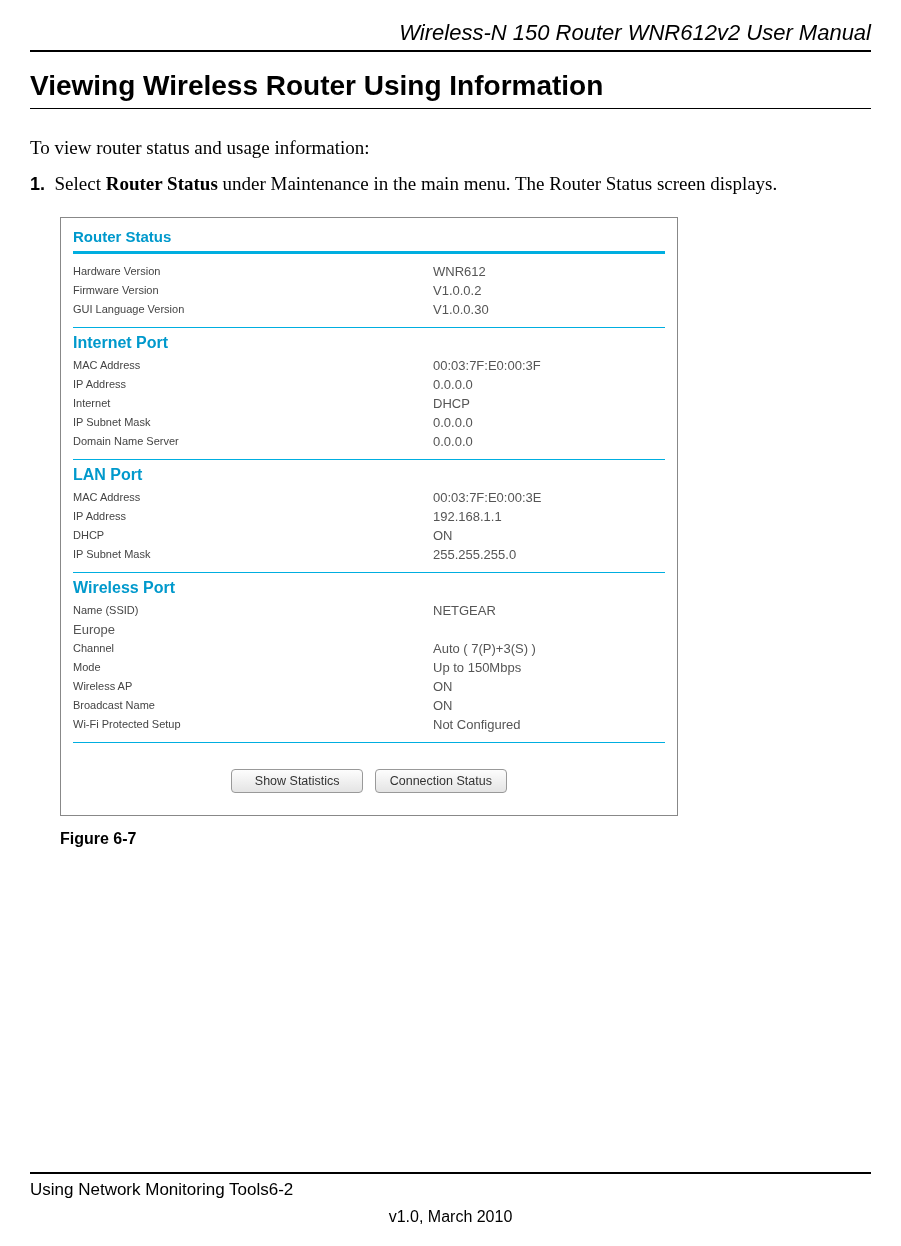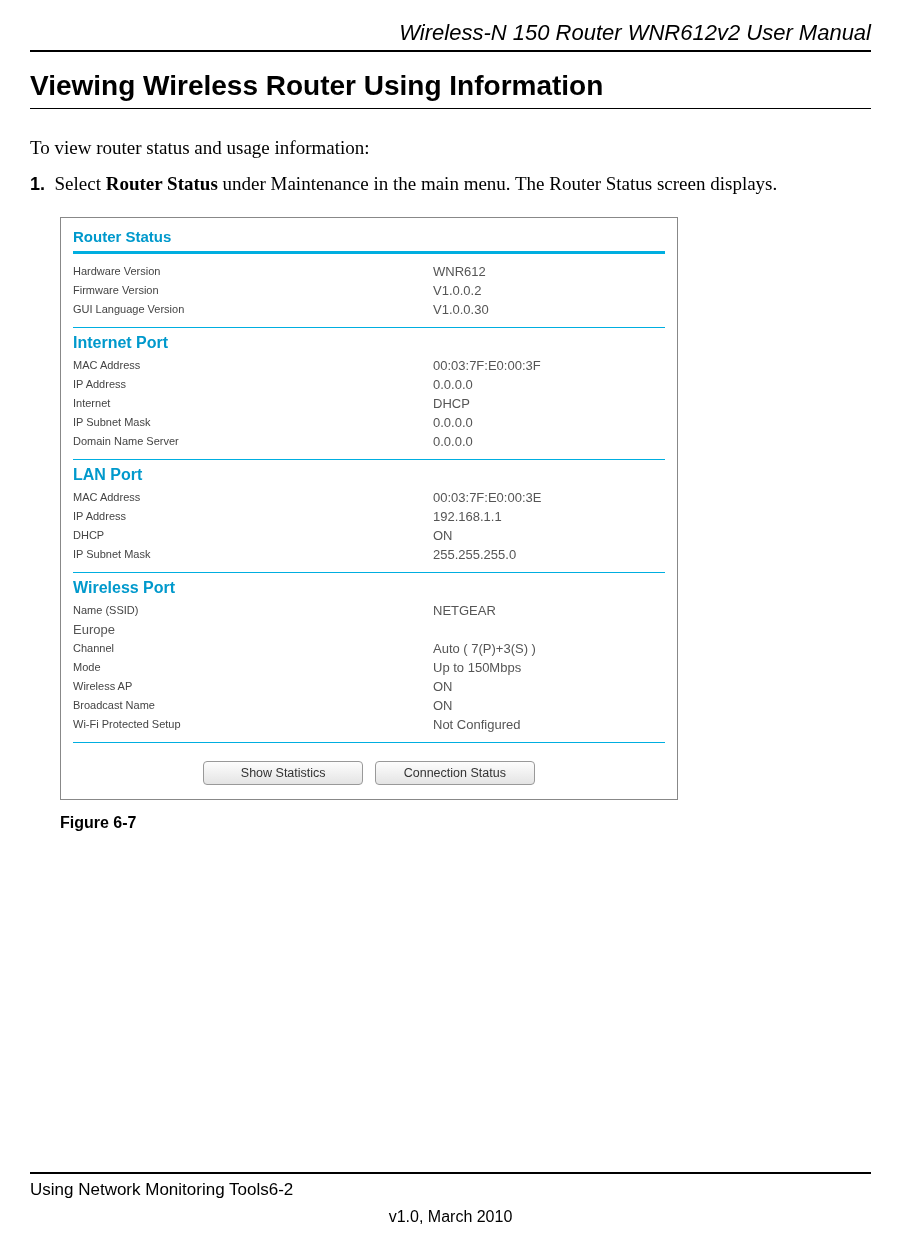--- a/index.html
+++ b/index.html
@@ -119,22 +119,22 @@
     color: #555;
     font-size: 13px;
   }
   .btn-row {
     text-align: center;
     padding-top: 12px;
   }
   .btn {
     display: inline-block;
     min-width: 130px;
-    padding: 4px 14px;
-    margin: 0 4px;
+    padding: 4px 0;
+    margin: 8px 4px;
     background: linear-gradient(#fdfdfd, #e4e4e4);
     border: 1px solid #999;
     border-radius: 4px;
     font-size: 12.5px;
     color: #333;
     text-align: center;
     filter: blur(0.2px);
   }
   .fig-caption {
     font-family: Arial, Helvetica, sans-serif;

